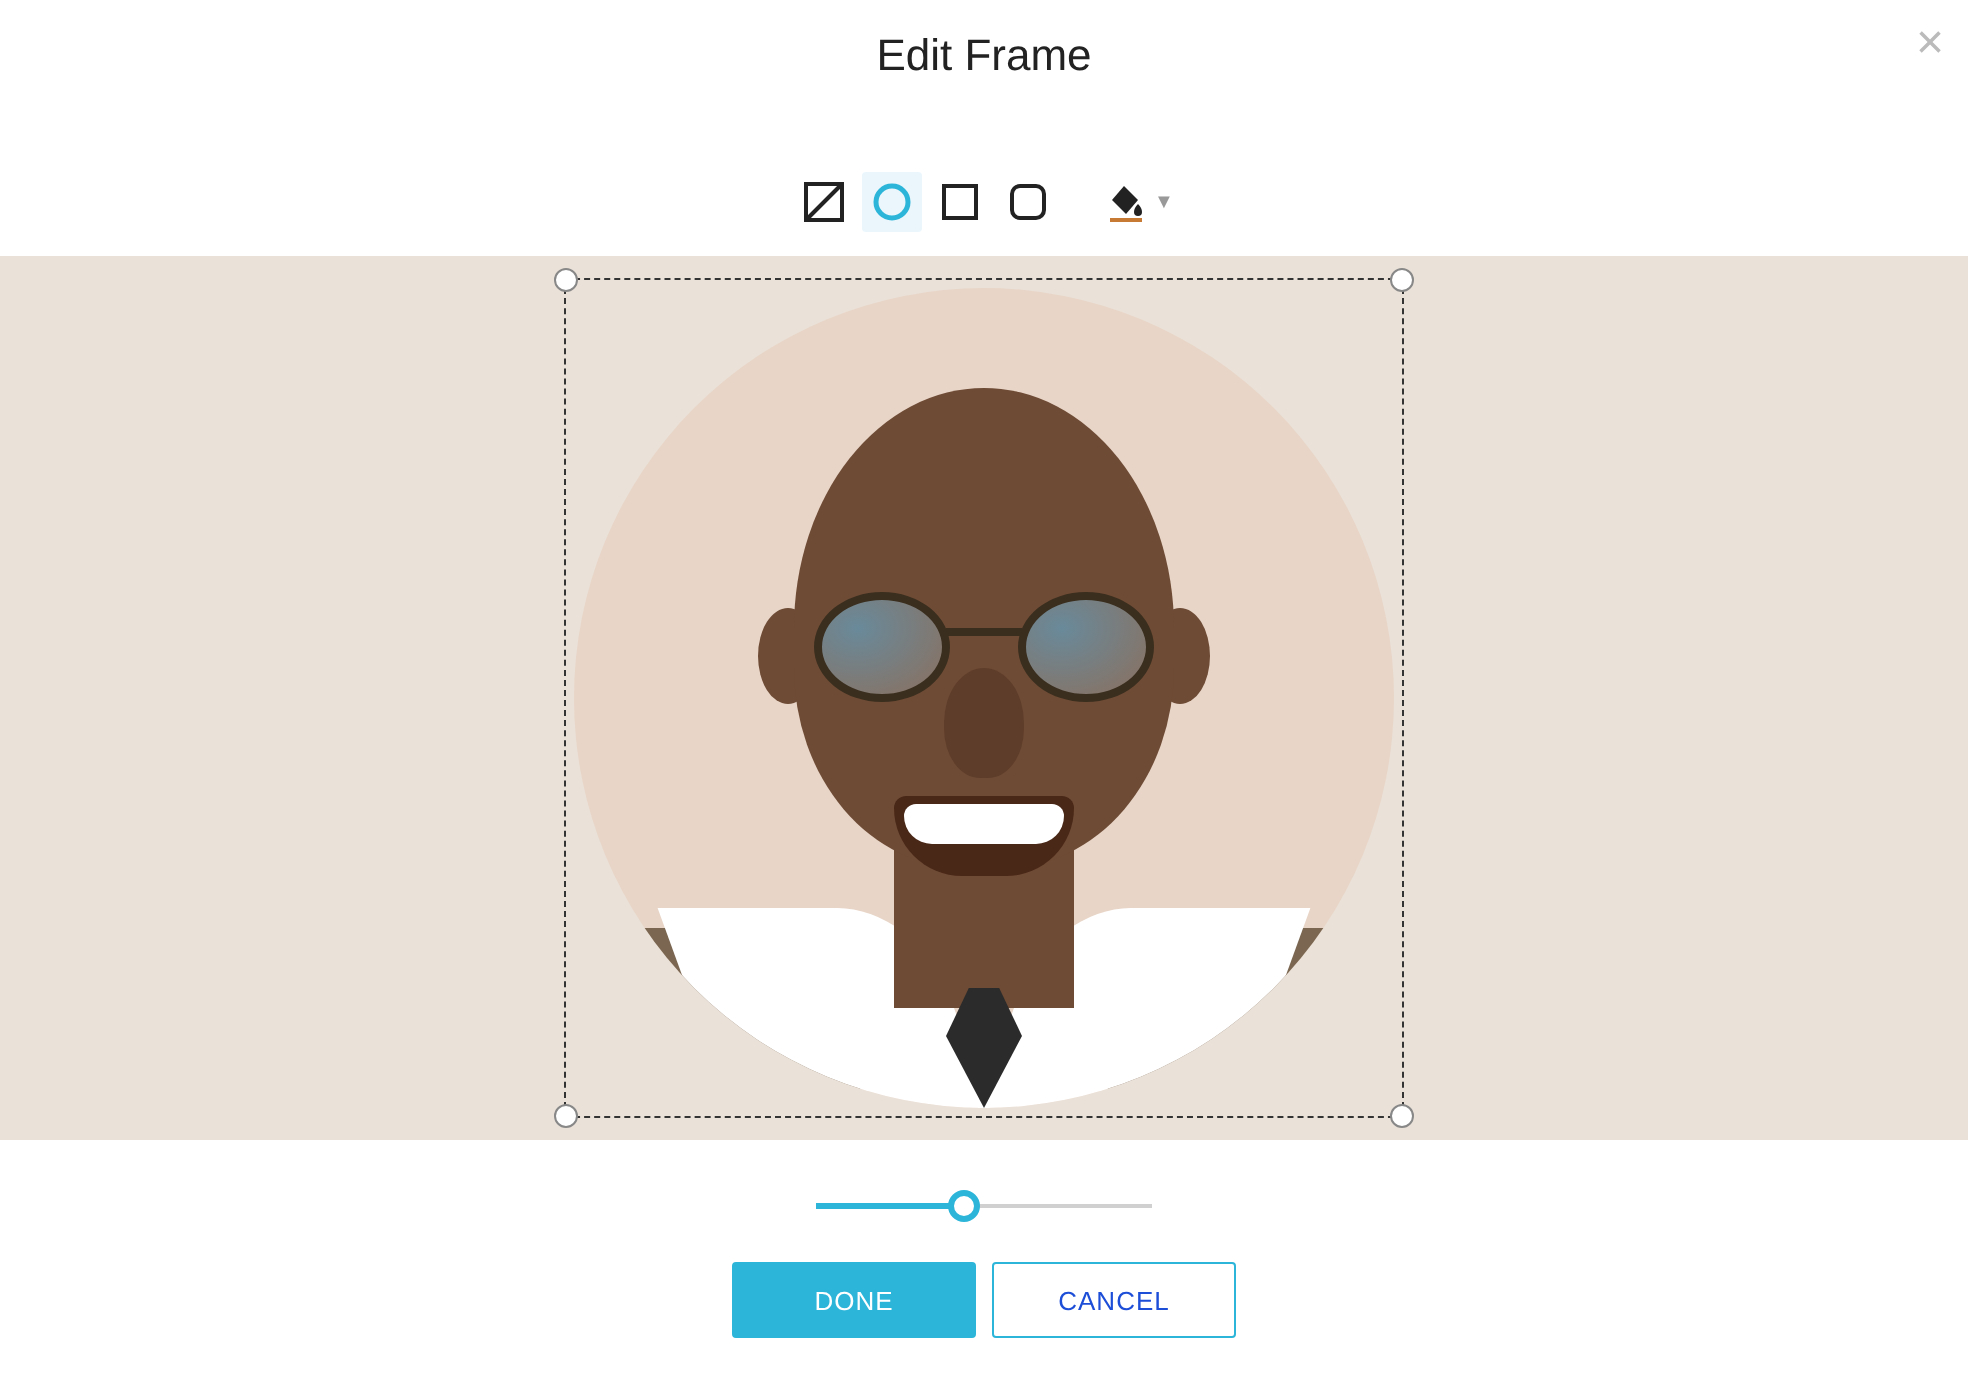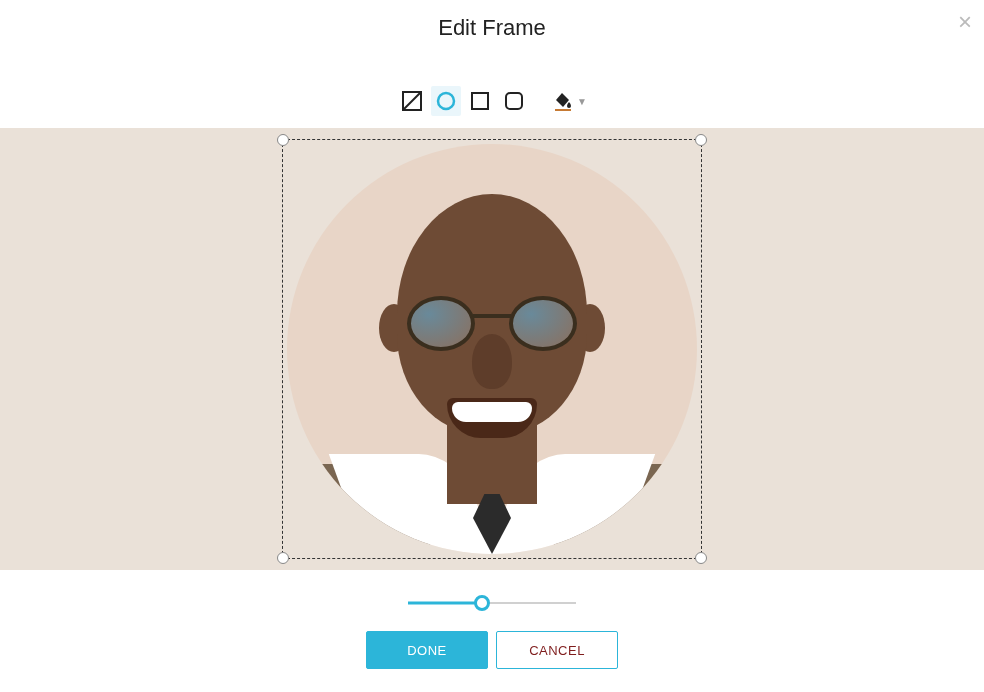--- a/index.html
+++ b/index.html
@@ -276,21 +276,21 @@
       justify-content: center;
       border-radius: 2px;
     }
     .btn-primary {
       background: #2cb5d9;
       color: #fff;
       border: 1px solid #2cb5d9;
     }
     .btn-secondary {
       background: #fff;
-      color: #7f1d1d;
+      color: #1d4ed8;
       border: 1px solid #2cb5d9;
     }
   </style>
 </head>
 <body>
 
 <div class="header">
   <div class="title">Edit Frame</div>
   <div class="close-btn">×</div>
 </div>

